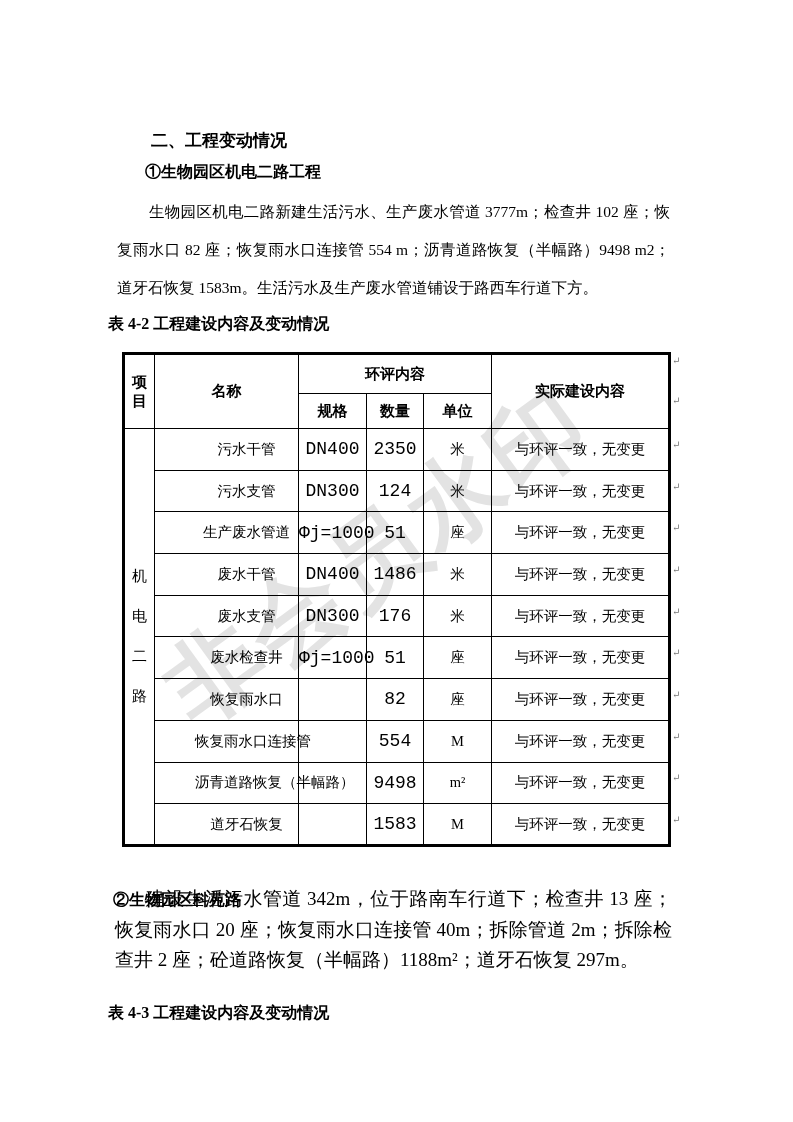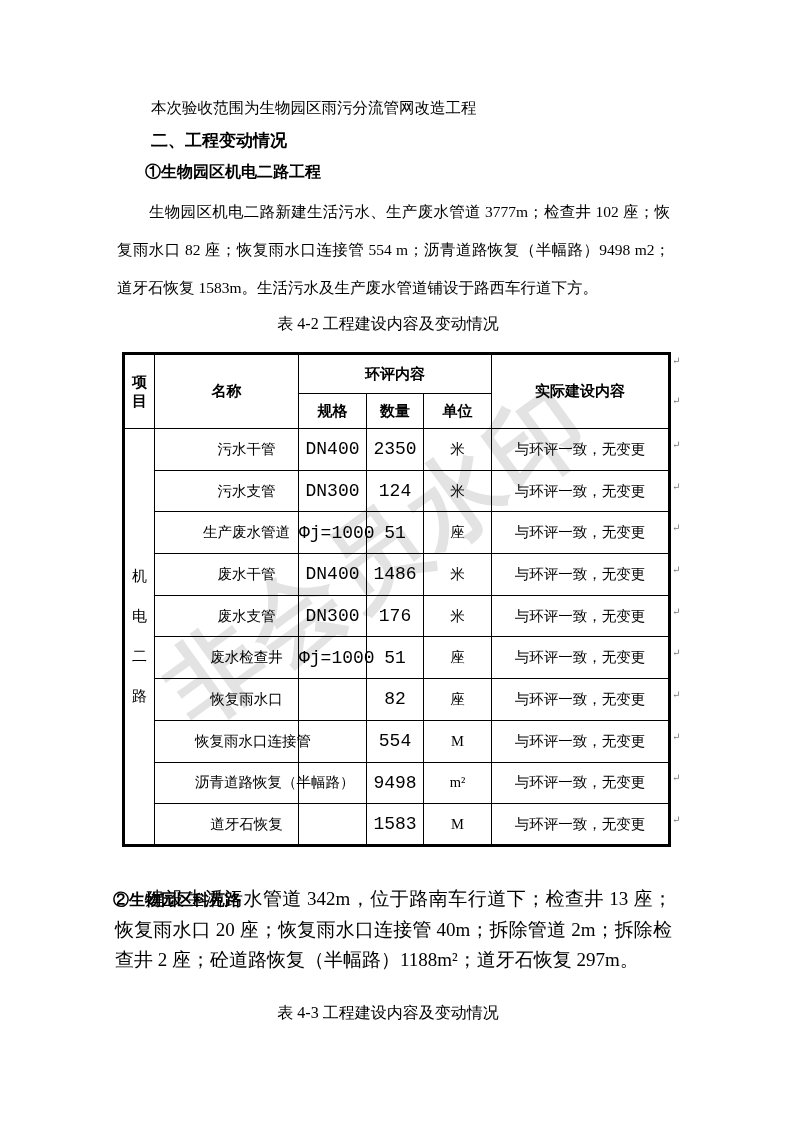--- a/index.html
+++ b/index.html
@@ -15,21 +15,21 @@
   .intro{left:151px;top:98px;font-size:15.5px;line-height:20px;z-index:1;}
   .h2{left:151px;top:129px;font-size:17px;font-weight:700;z-index:1;}
   .h3{font-size:16px;font-weight:700;z-index:1;}
   .h3-1{left:145px;top:162px;font-family:Liberation Mono, monospace;}
   .h3-2{left:113px;top:846px;margin-top:44px;}
 
   .para{z-index:1;text-align:justify;}
   .p1{left:117px;top:193px;width:553px;font-size:15.5px;line-height:38px;text-indent:32px;}
   .p2{left:115px;top:884px;width:557px;font-size:19px;line-height:30.5px;text-indent:31px;}
 
-  .tbl-title{left:108px;width:560px;text-align:center;font-weight:400;font-size:16px;z-index:1;}
+  .tbl-title{left:108px;width:560px;font-weight:700;font-size:16px;z-index:1;}
   .t1{top:314px;}
   .t2{top:1003px;}
 
   table.main-table{left:122px;top:352px;width:546px;border-collapse:collapse;table-layout:fixed;
                    z-index:1;background:transparent;}
   .main-table th,.main-table td{border:1px solid #000;padding:0;text-align:center;
                    vertical-align:middle;font-size:15px;background:transparent;overflow:visible;}
   .main-table{border:3px solid #000;}
   .main-table th{font-weight:700;}
   tr.h1r{height:40px;} tr.h2r{height:35px;}
@@ -41,21 +41,20 @@
 
   .pmark{position:absolute;left:672px;font-size:10px;color:#777;z-index:1;line-height:10px;}
 </style>
 </head>
 <body>
 
 <div class="page">
 
   <div class="watermark" style="color: rgb(227, 227, 227);">非会员水印</div>
 
-  <div class="abs intro">本次验收范围为生物园区雨污分流管网改造工程</div>
   <div class="abs h2">二、工程变动情况</div>
   <div class="abs h3 h3-1">①生物园区机电二路工程</div>
   <div class="abs para p1">生物园区机电二路新建生活污水、生产废水管道 3777m；检查井 102 座；恢复雨水口 82 座；恢复雨水口连接管 554 m；沥青道路恢复（半幅路）9498 m2；道牙石恢复 1583m。生活污水及生产废水管道铺设于路西车行道下方。</div>
 
   <div class="abs tbl-title t1">表 4-2 工程建设内容及变动情况</div>
 
   <table class="abs main-table">
     <colgroup>
       <col style="width:31px">
         <col style="width:144px">

